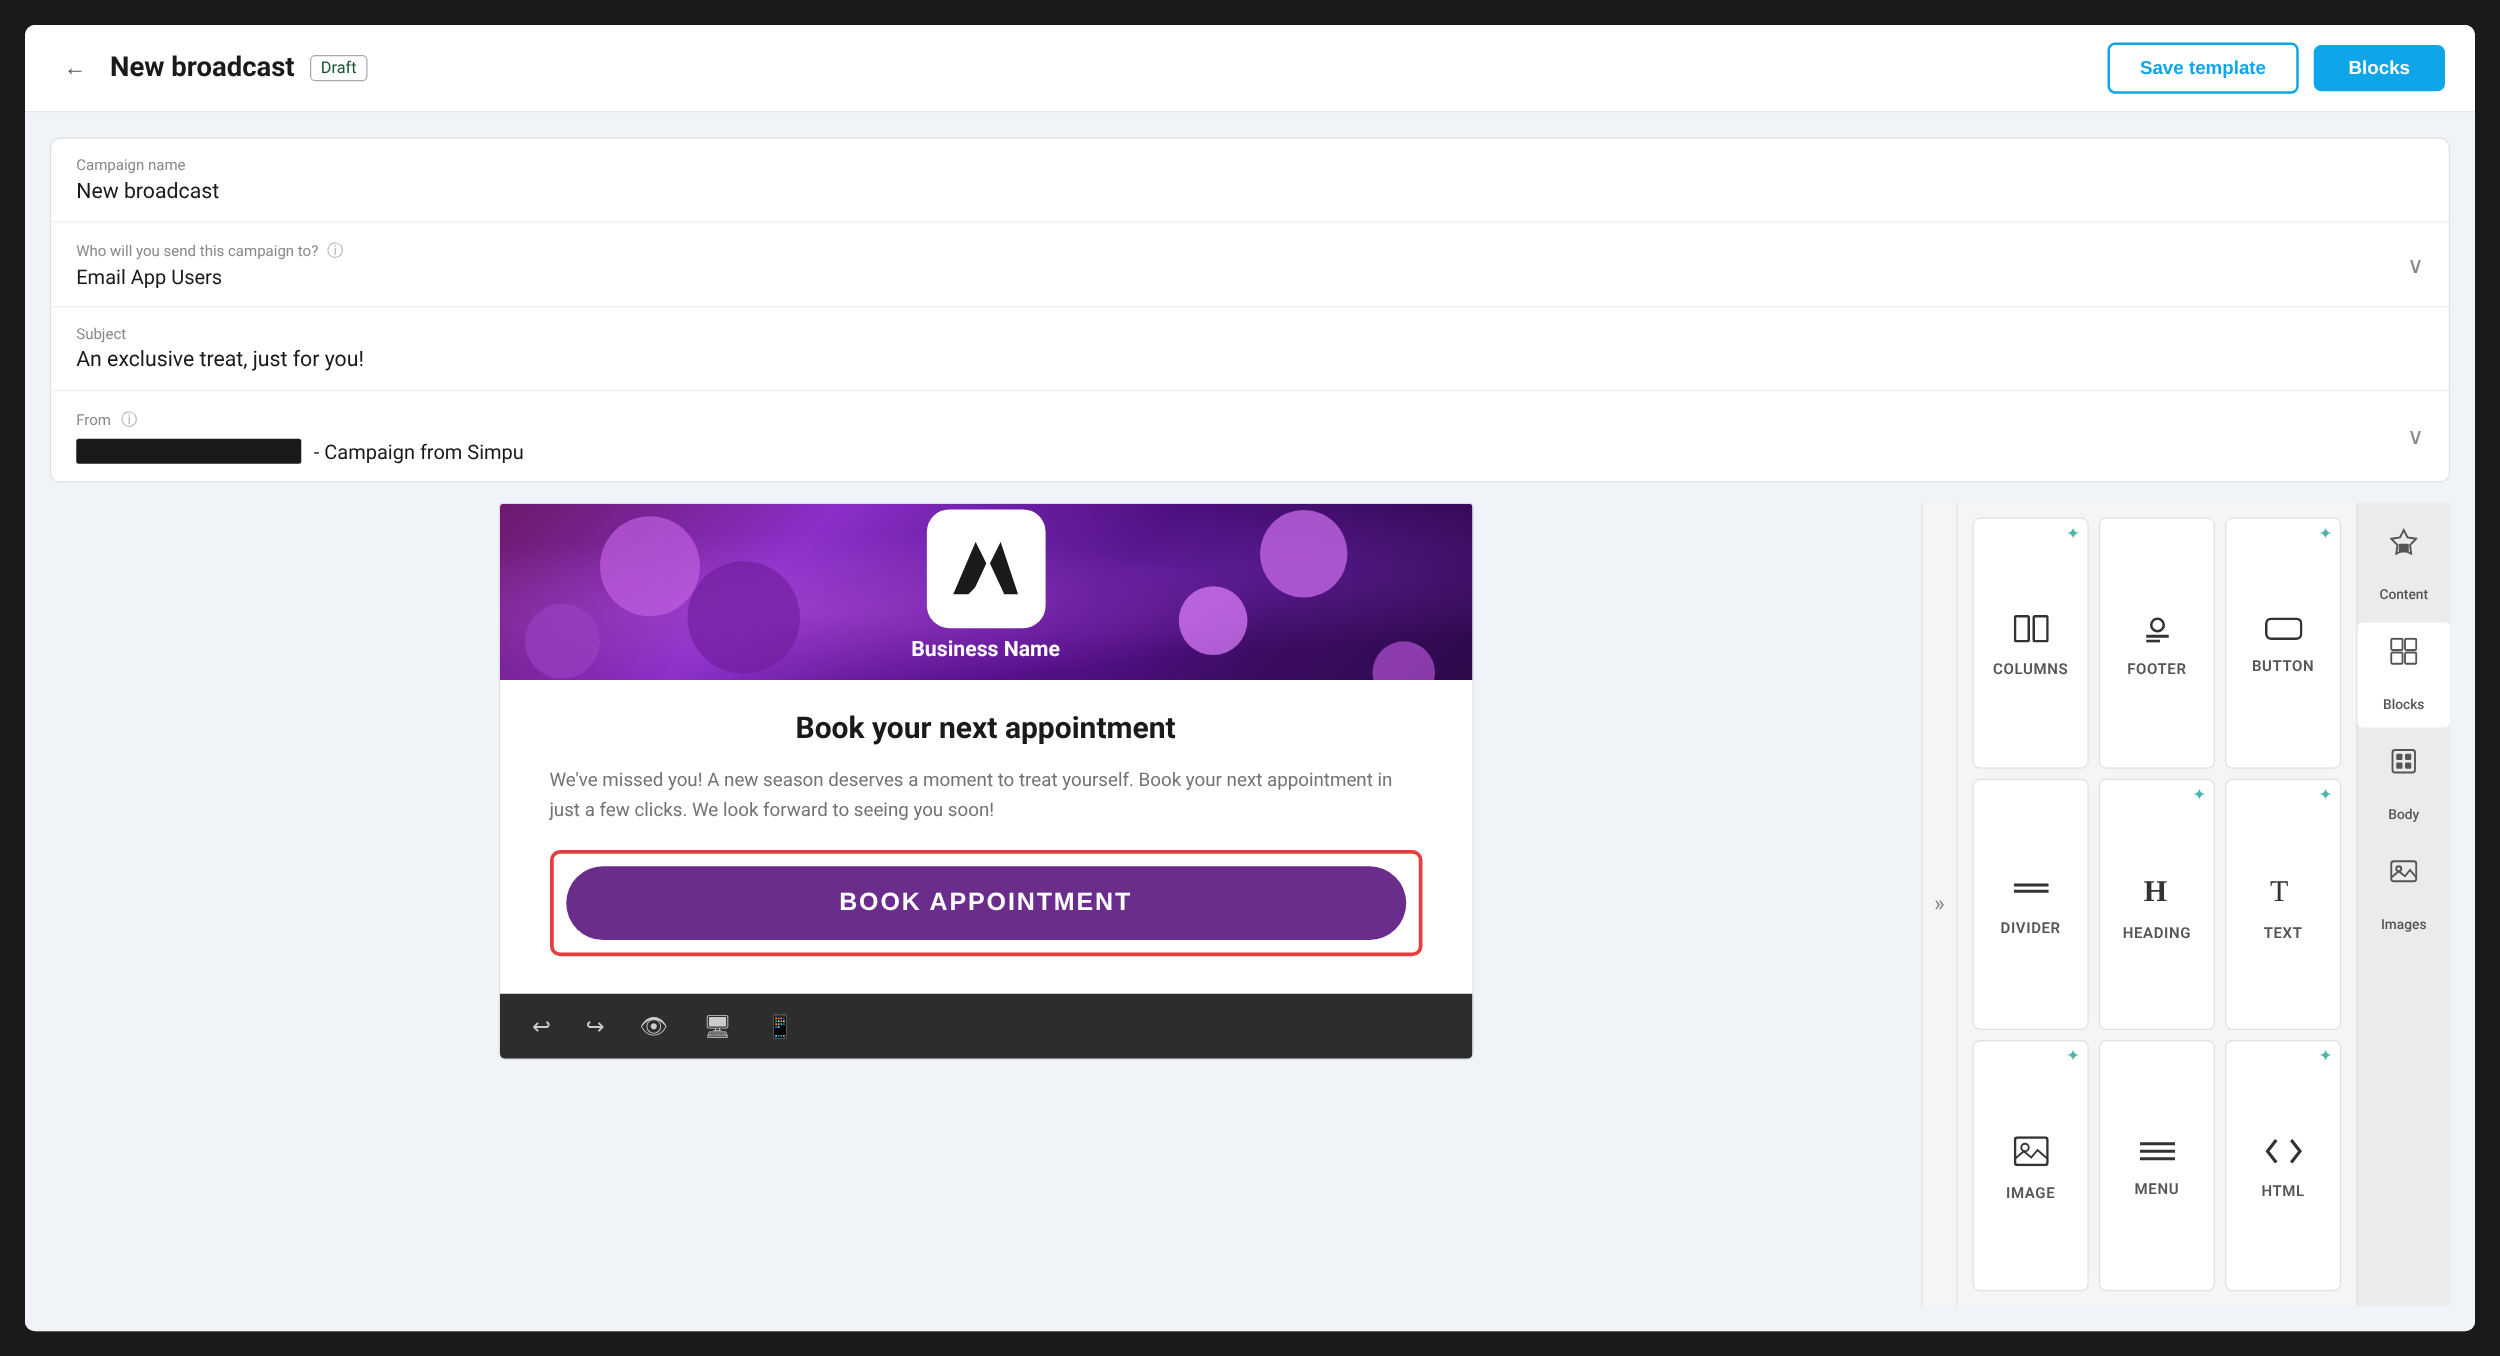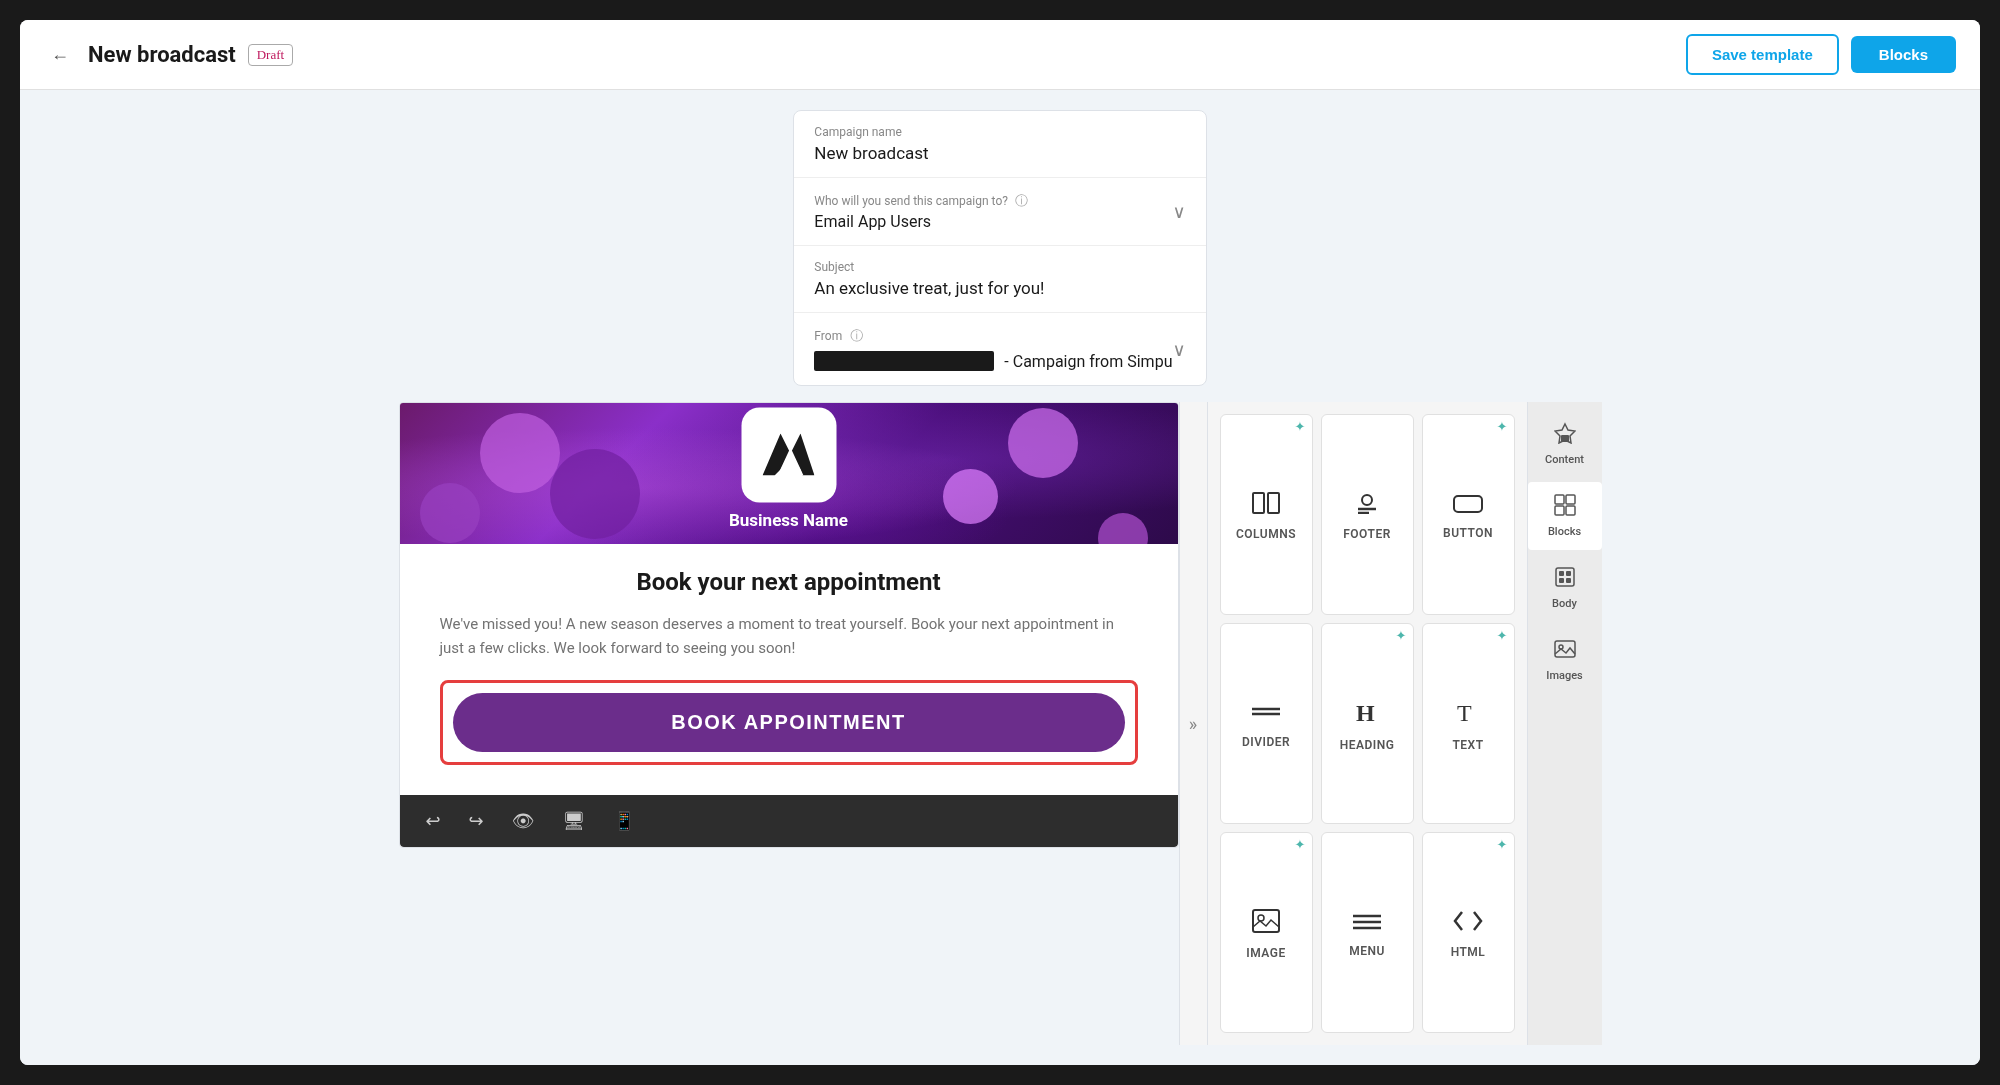--- a/index.html
+++ b/index.html
@@ -51,22 +51,21 @@
     .page-title {
       font-size: 22px;
       font-weight: 700;
       color: #1a1a1a;
     }
     .draft-badge {
       border: 1px solid #aaa;
       border-radius: 4px;
       padding: 2px 8px;
       font-size: 13px;
-      color: #be185d;
-      font-family: Liberation Serif, serif;
+      color: #14532d;
     }
     .header-right {
       display: flex;
       gap: 12px;
       align-items: center;
     }
     .save-template-btn {
       border: 2px solid #0ea5e9;
       background: #fff;
       color: #0ea5e9;
@@ -86,23 +85,22 @@
       font-weight: 600;
       cursor: pointer;
     }
     
     .content-area {
       flex: 1;
       display: flex;
       flex-direction: column;
       overflow: hidden;
       background: #f0f4f8;
-      padding: 20px 42px;
+      padding: 20px 20px;
       gap: 0;
-      align-items: center;
     }
     
     .form-section {
       background: #fff;
       border-radius: 8px;
       border: 1px solid #dde1e7;
       overflow: hidden;
       margin-bottom: 16px;
     }
     .form-row {
@@ -371,21 +369,21 @@
       align-items: center;
       padding-top: 8px;
       gap: 4px;
     }
     .right-panel-item {
       width: 100%;
       padding: 12px 8px;
       display: flex;
       flex-direction: column;
       align-items: center;
-      gap: 4px;
+      gap: 20px;
       cursor: pointer;
       border-radius: 4px;
     }
     .right-panel-item.active {
       background: #fff;
     }
     .right-panel-icon {
       font-size: 20px;
       color: #555;
     }

